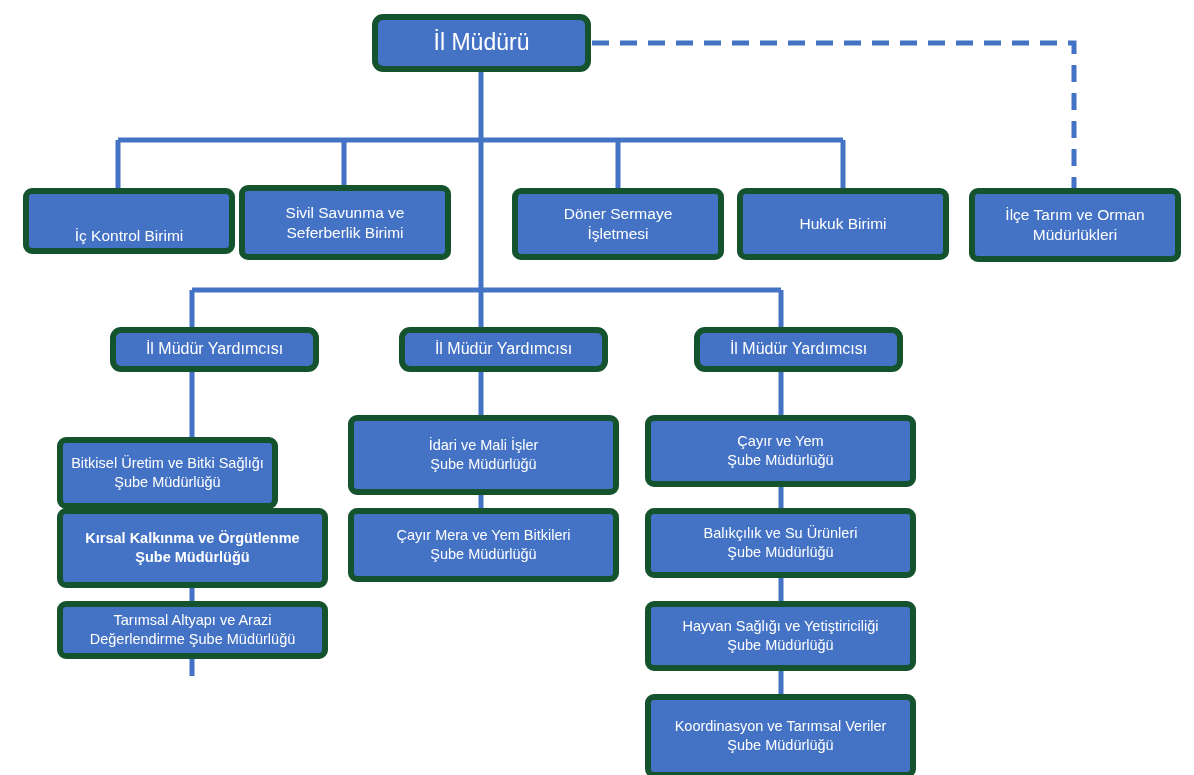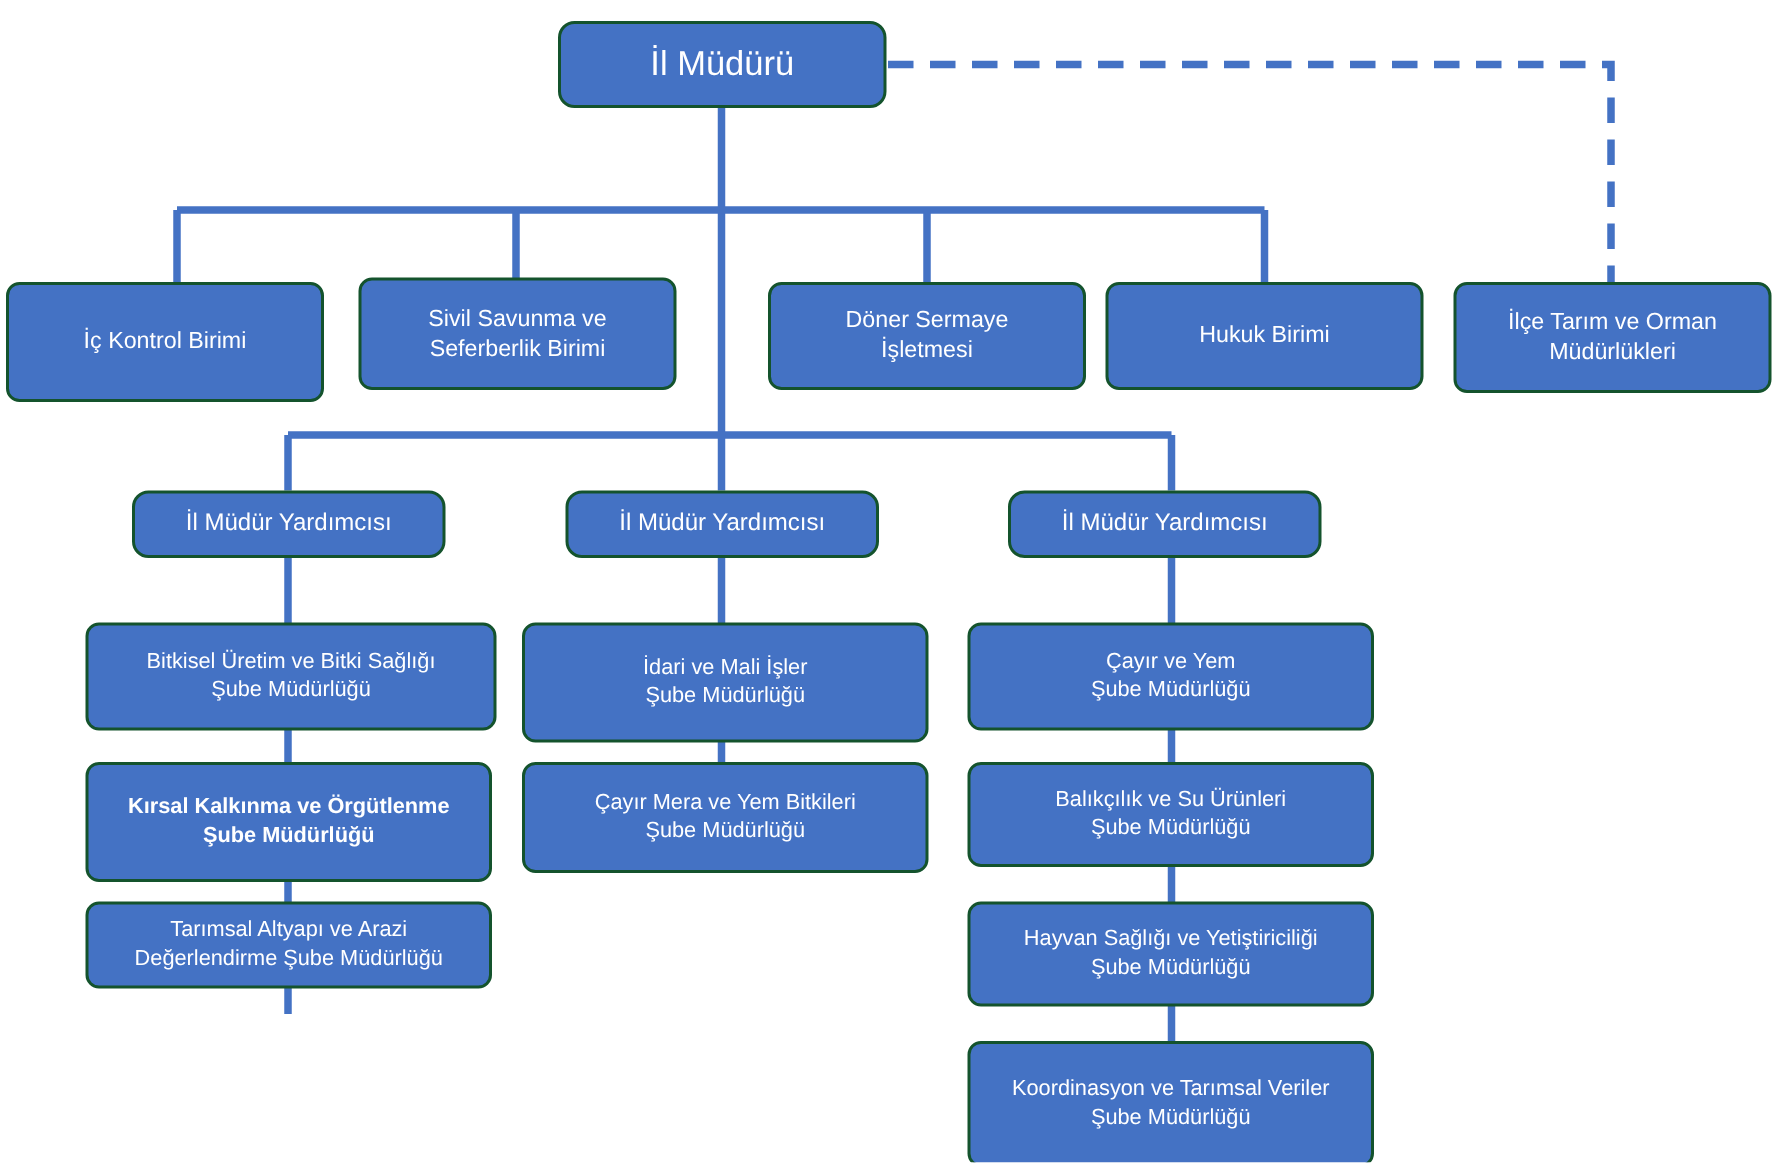--- a/index.html
+++ b/index.html
@@ -23,21 +23,21 @@
     left: 0;
     top: 0;
     width: 1194px;
     height: 775px;
     pointer-events: none;
   }
   .node {
     position: absolute;
     box-sizing: border-box;
     background: #4472C4;
-    border: 2px solid #14532d;
+    border: 6px solid #14532d;
     border-radius: 9px;
     color: #ffffff;
     display: flex;
     align-items: center;
     justify-content: center;
     text-align: center;
     line-height: 1.28;
     padding: 2px 8px;
     white-space: pre-line;
     z-index: 2;
@@ -45,20 +45,21 @@
   .node-root {
     font-size: 23px;
     border-radius: 11px;
   }
   .node-unit {
     font-size: 15.5px;
   }
   .node-deputy {
     font-size: 16px;
     border-radius: 11px;
+    margin-left: 22px;
   }
   .node-branch {
     font-size: 14.5px;
   }
   .node-district {
     font-size: 15.5px;
   }
 </style>
 </head>
 <body>
@@ -88,21 +89,21 @@
       <path d="M 781 372 L 781 768"></path>
 
       <path d="M 592 43 L 1074 43 L 1074 188" stroke-dasharray="17 11"></path>
     </g>
   </svg>
 
   <div class="node node-root" style="left:372px; top:14px; width:219px; height:58px;">
     <span>İl Müdürü</span>
   </div>
 
-  <div class="node node-unit" style="left:4px; top:188px; width:212px; height:80px;">
+  <div class="node node-unit" style="left:23px; top:188px; width:212px; height:66px;align-items:flex-end;">
     <span>İç Kontrol Birimi</span>
   </div>
   <div class="node node-unit" style="left:239px; top:185px; width:212px; height:75px;">
     <span>Sivil Savunma ve
 Seferberlik Birimi</span>
   </div>
   <div class="node node-unit" style="left:512px; top:188px; width:212px; height:72px;">
     <span>Döner Sermaye
 İşletmesi</span>
   </div>
@@ -111,21 +112,21 @@
   </div>
 
   <div class="node node-district" style="left:969px; top:188px; width:212px; height:74px;">
     <span>İlçe Tarım ve Orman
 Müdürlükleri</span>
   </div>
 
   <div class="node node-deputy" style="left:88px; top:327px; width:209px; height:45px;">
     <span>İl Müdür Yardımcısı</span>
   </div>
-  <div class="node node-branch" style="left:57px; top:415px; width:274px; height:72px;">
+  <div class="node node-branch" style="left:57px; top:437px; width:221px; height:72px;">
     <span>Bitkisel Üretim ve Bitki Sağlığı
 Şube Müdürlüğü</span>
   </div>
   <div class="node node-branch" style="left:57px; top:508px; width:271px; height:80px;font-weight:bold;">
     <span>Kırsal Kalkınma ve Örgütlenme
 Şube Müdürlüğü</span>
   </div>
   <div class="node node-branch" style="left:57px; top:601px; width:271px; height:58px;">
     <span>Tarımsal Altyapı ve Arazi
 Değerlendirme Şube Müdürlüğü</span>

